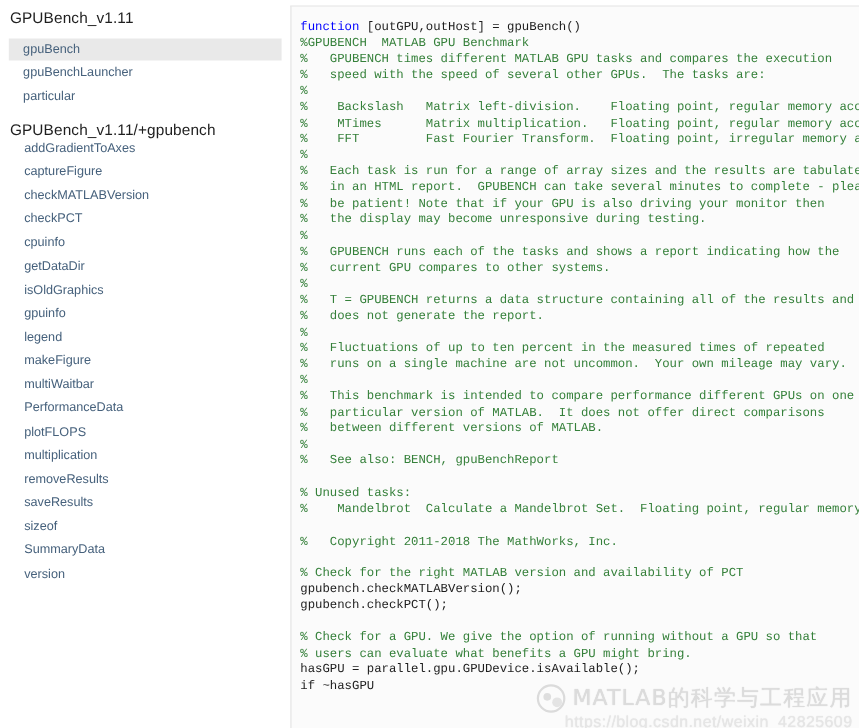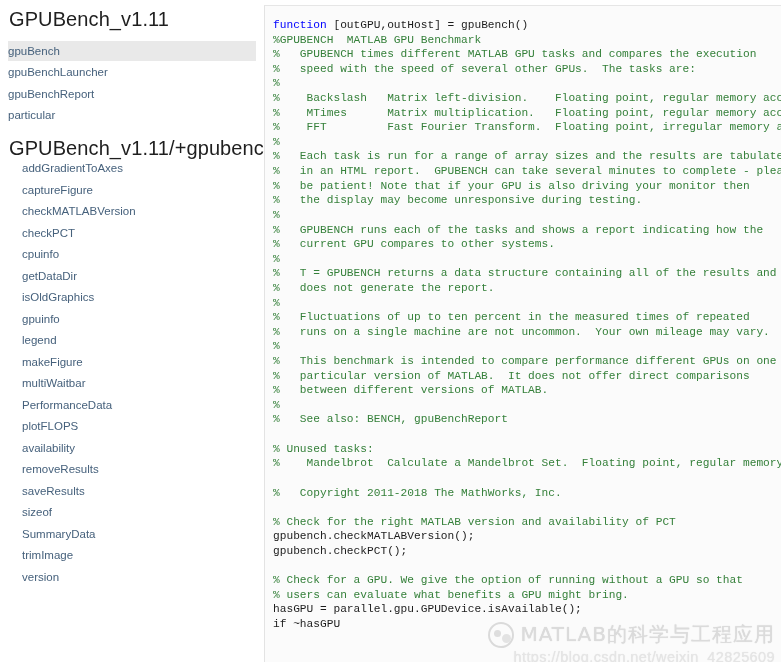--- a/index.html
+++ b/index.html
@@ -30,21 +30,21 @@
     height: 662px;
     background: #ffffff;
     box-sizing: border-box;
     padding: 0;
     overflow: hidden;
     position: relative;
   }
 
   .group-title {
     font-family: "Liberation Sans", sans-serif;
-    font-size: 20px;
+    font-size: 14px;
     font-weight: 400;
     color: #1f1f1f;
     letter-spacing: 0.1px;
     padding: 0 0 0 9px;
     line-height: 1;
   }
   .group-title.first { margin-top: 9px; }
   .group-title.second { margin-top: 13px; }
 
   .item-list {
@@ -54,20 +54,21 @@
   }
   .item-list.first { margin-top: 12px; }
   .item-list.second { }
 
   .side-item {
     font-family: "Liberation Sans", sans-serif;
     font-size: 11.5px;
     color: #46617c;
     height: 20px;
     line-height: 20px;
+    padding-left: 13px;
     margin: 0 8px 1.4px 8px;
     white-space: nowrap;
     cursor: pointer;
     background: transparent;
   }
   .side-item.selected {
     background: #e9e9e9;
   }
   .item-list.second .side-item {
     padding-left: 14px;
@@ -167,45 +168,43 @@
 </head>
 <body>
 
 <div id="app">
 
   <div class="sidebar">
     <div class="group-title first">GPUBench_v1.11</div>
     <ul class="item-list first" id="list-0">
         <li class="side-item selected">gpuBench</li>
         <li class="side-item">gpuBenchLauncher</li>
-        <li class="side-item">gpuBenchReport</li>
         <li class="side-item">particular</li>
       </ul>
 
     <div class="group-title second">GPUBench_v1.11/+gpubench</div>
     <ul class="item-list second" id="list-1">
         <li class="side-item">addGradientToAxes</li>
         <li class="side-item">captureFigure</li>
         <li class="side-item">checkMATLABVersion</li>
         <li class="side-item">checkPCT</li>
         <li class="side-item">cpuinfo</li>
         <li class="side-item">getDataDir</li>
         <li class="side-item">isOldGraphics</li>
         <li class="side-item">gpuinfo</li>
         <li class="side-item">legend</li>
         <li class="side-item">makeFigure</li>
         <li class="side-item">multiWaitbar</li>
         <li class="side-item">PerformanceData</li>
         <li class="side-item">plotFLOPS</li>
-        <li class="side-item">availability</li>
+        <li class="side-item">multiplication</li>
         <li class="side-item">removeResults</li>
         <li class="side-item">saveResults</li>
         <li class="side-item">sizeof</li>
         <li class="side-item">SummaryData</li>
-        <li class="side-item">trimImage</li>
         <li class="side-item">version</li>
       </ul>
   </div>
 
   <div class="code-panel">
     <div class="code-area" id="code-area"><div class="code-line"><span class="c-key">function</span><span class="c-txt"> [outGPU,outHost] = gpuBench()</span></div><div class="code-line"><span class="c-com">%GPUBENCH  MATLAB GPU Benchmark</span></div><div class="code-line"><span class="c-com">%   GPUBENCH times different MATLAB GPU tasks and compares the execution</span></div><div class="code-line"><span class="c-com">%   speed with the speed of several other GPUs.  The tasks are:</span></div><div class="code-line"><span class="c-com">%</span></div><div class="code-line"><span class="c-com">%    Backslash   Matrix left-division.    Floating point, regular memory access.</span></div><div class="code-line"><span class="c-com">%    MTimes      Matrix multiplication.   Floating point, regular memory access.</span></div><div class="code-line"><span class="c-com">%    FFT         Fast Fourier Transform.  Floating point, irregular memory access.</span></div><div class="code-line"><span class="c-com">%</span></div><div class="code-line"><span class="c-com">%   Each task is run for a range of array sizes and the results are tabulated</span></div><div class="code-line"><span class="c-com">%   in an HTML report.  GPUBENCH can take several minutes to complete - please</span></div><div class="code-line"><span class="c-com">%   be patient! Note that if your GPU is also driving your monitor then</span></div><div class="code-line"><span class="c-com">%   the display may become unresponsive during testing.</span></div><div class="code-line"><span class="c-com">%</span></div><div class="code-line"><span class="c-com">%   GPUBENCH runs each of the tasks and shows a report indicating how the</span></div><div class="code-line"><span class="c-com">%   current GPU compares to other systems.</span></div><div class="code-line"><span class="c-com">%</span></div><div class="code-line"><span class="c-com">%   T = GPUBENCH returns a data structure containing all of the results and</span></div><div class="code-line"><span class="c-com">%   does not generate the report.</span></div><div class="code-line"><span class="c-com">%</span></div><div class="code-line"><span class="c-com">%   Fluctuations of up to ten percent in the measured times of repeated</span></div><div class="code-line"><span class="c-com">%   runs on a single machine are not uncommon.  Your own mileage may vary.</span></div><div class="code-line"><span class="c-com">%</span></div><div class="code-line"><span class="c-com">%   This benchmark is intended to compare performance different GPUs on one</span></div><div class="code-line"><span class="c-com">%   particular version of MATLAB.  It does not offer direct comparisons</span></div><div class="code-line"><span class="c-com">%   between different versions of MATLAB.</span></div><div class="code-line"><span class="c-com">%</span></div><div class="code-line"><span class="c-com">%   See also: BENCH, gpuBenchReport</span></div><div class="code-line">&nbsp;</div><div class="code-line"><span class="c-com">% Unused tasks:</span></div><div class="code-line"><span class="c-com">%    Mandelbrot  Calculate a Mandelbrot Set.  Floating point, regular memory access.</span></div><div class="code-line">&nbsp;</div><div class="code-line"><span class="c-com">%   Copyright 2011-2018 The MathWorks, Inc.</span></div><div class="code-line">&nbsp;</div><div class="code-line"><span class="c-com">% Check for the right MATLAB version and availability of PCT</span></div><div class="code-line"><span class="c-txt">gpubench.checkMATLABVersion();</span></div><div class="code-line"><span class="c-txt">gpubench.checkPCT();</span></div><div class="code-line">&nbsp;</div><div class="code-line"><span class="c-com">% Check for a GPU. We give the option of running without a GPU so that</span></div><div class="code-line"><span class="c-com">% users can evaluate what benefits a GPU might bring.</span></div><div class="code-line"><span class="c-txt">hasGPU = parallel.gpu.GPUDevice.isAvailable();</span></div><div class="code-line"><span class="c-txt">if ~hasGPU</span></div></div>
 
     <div class="watermark">
       <div class="wm-row">
         <span class="wm-logo"></span>

